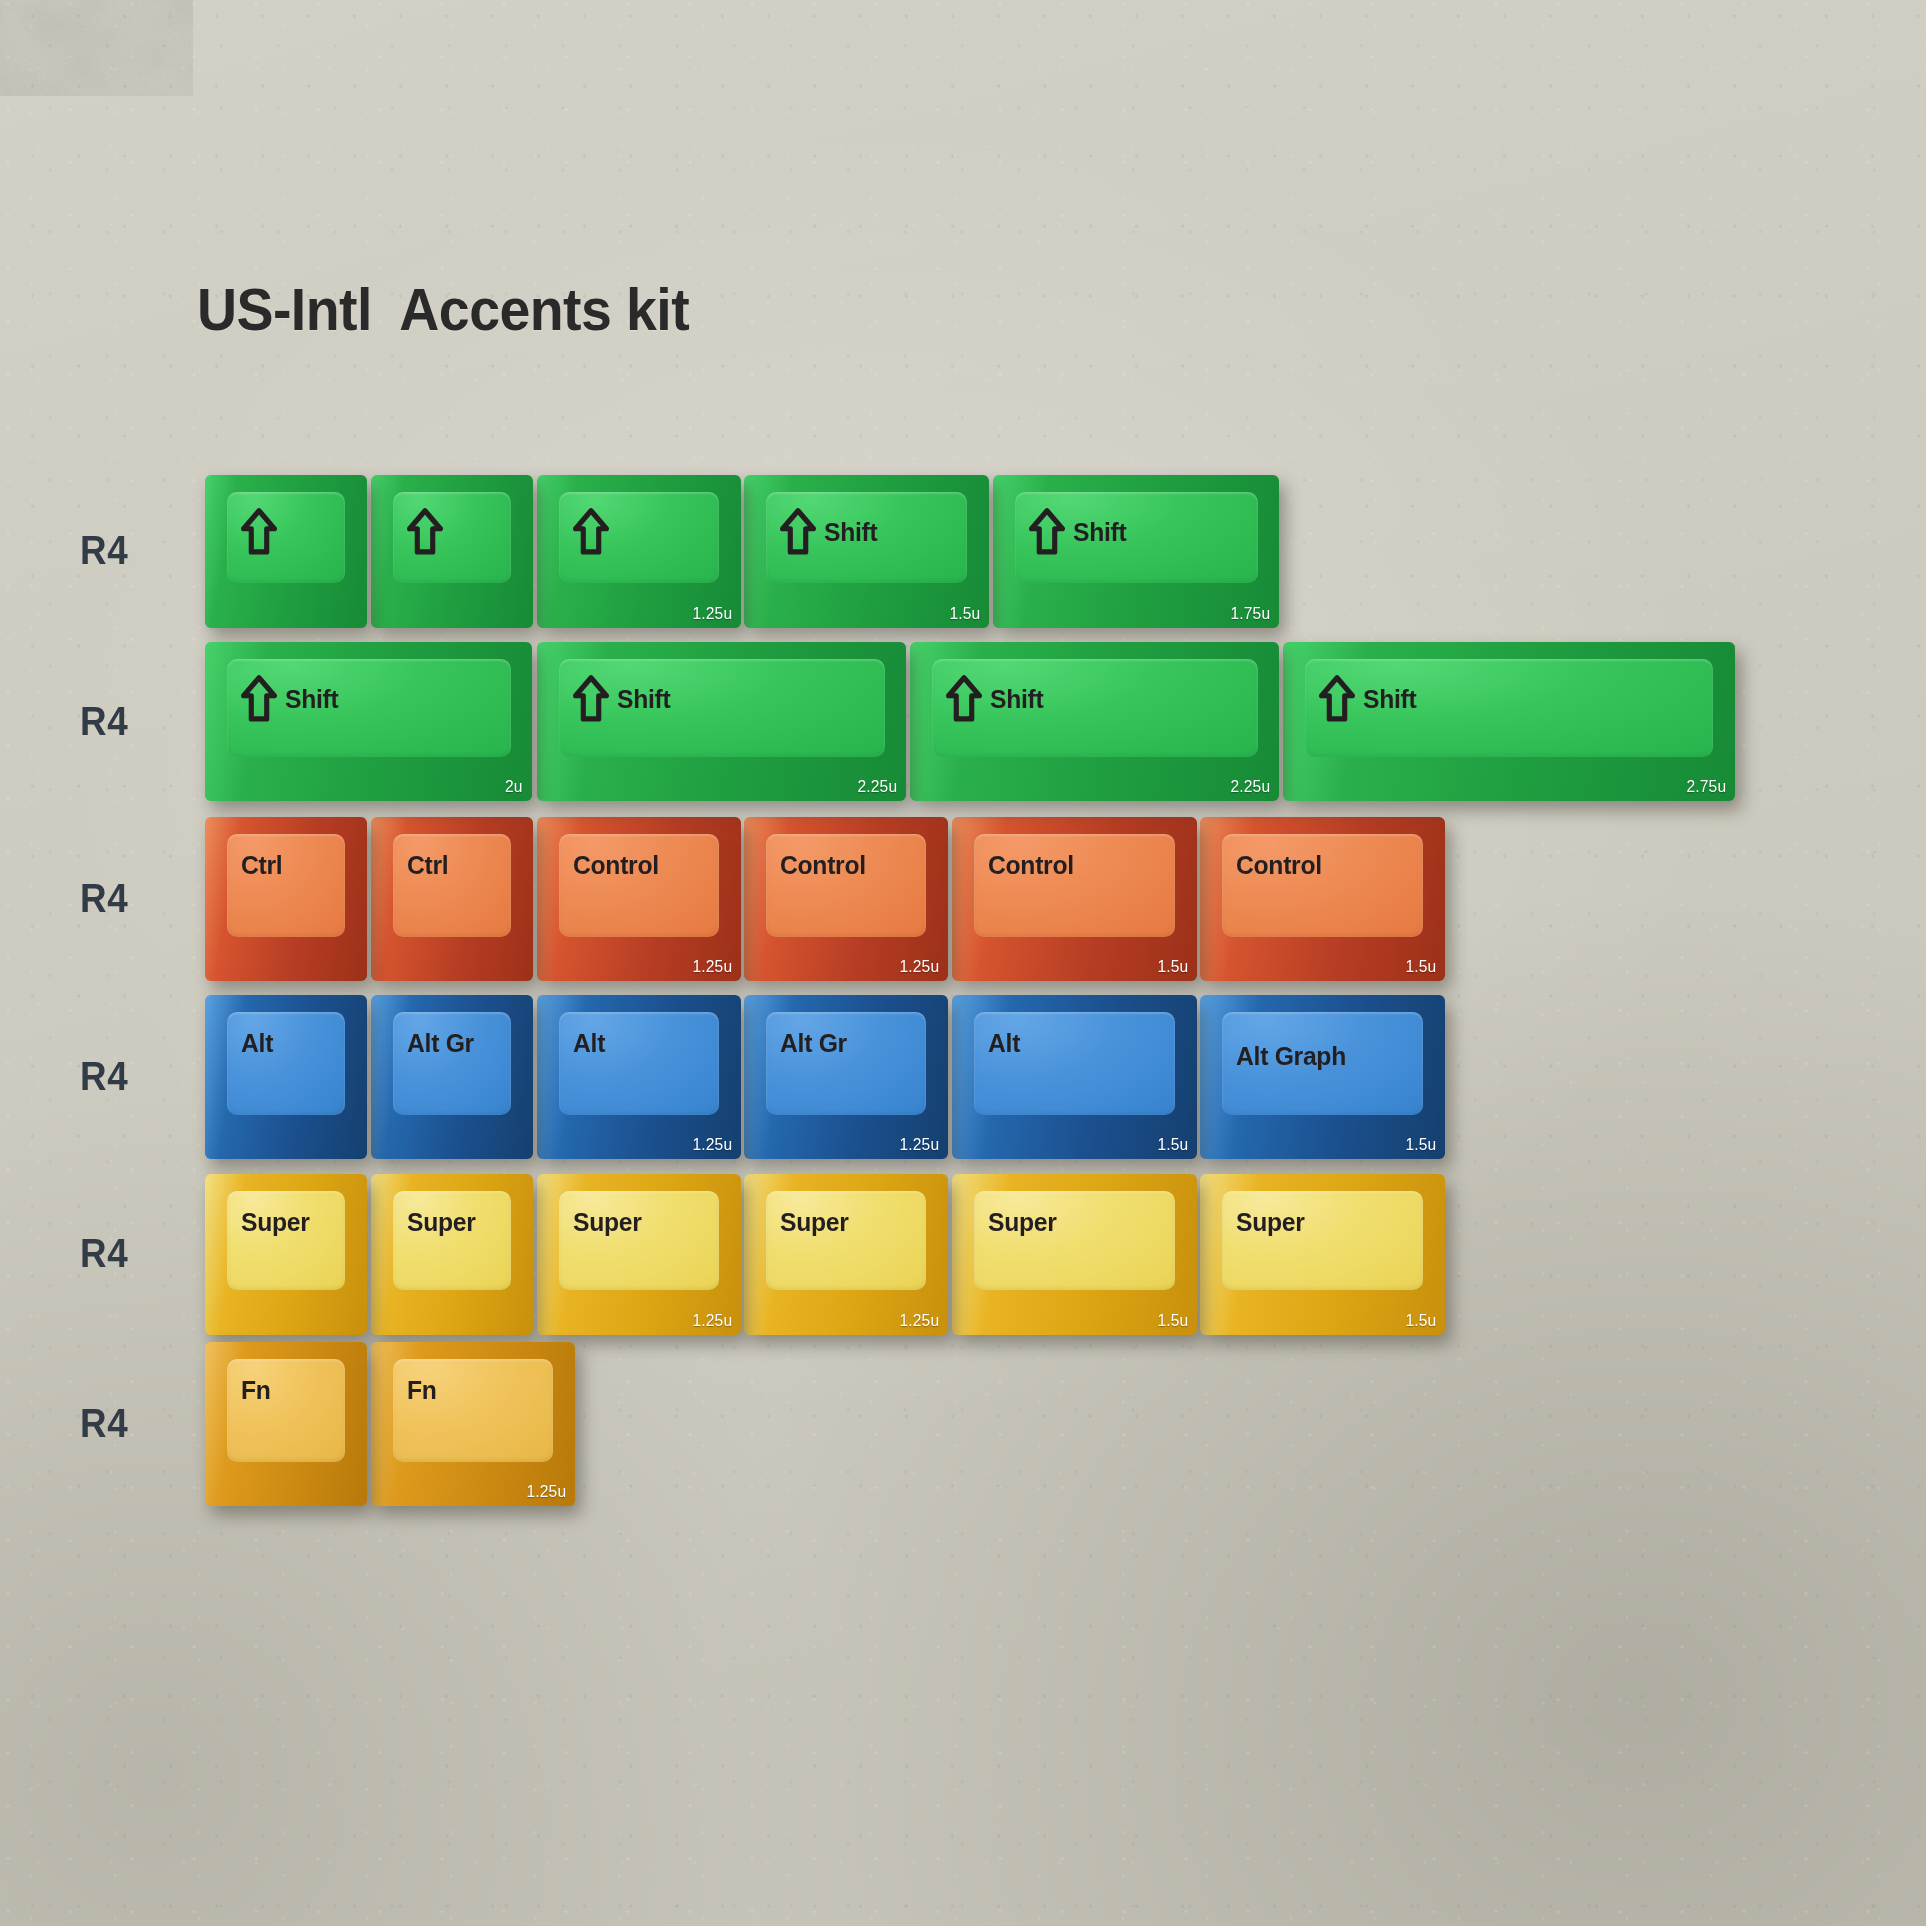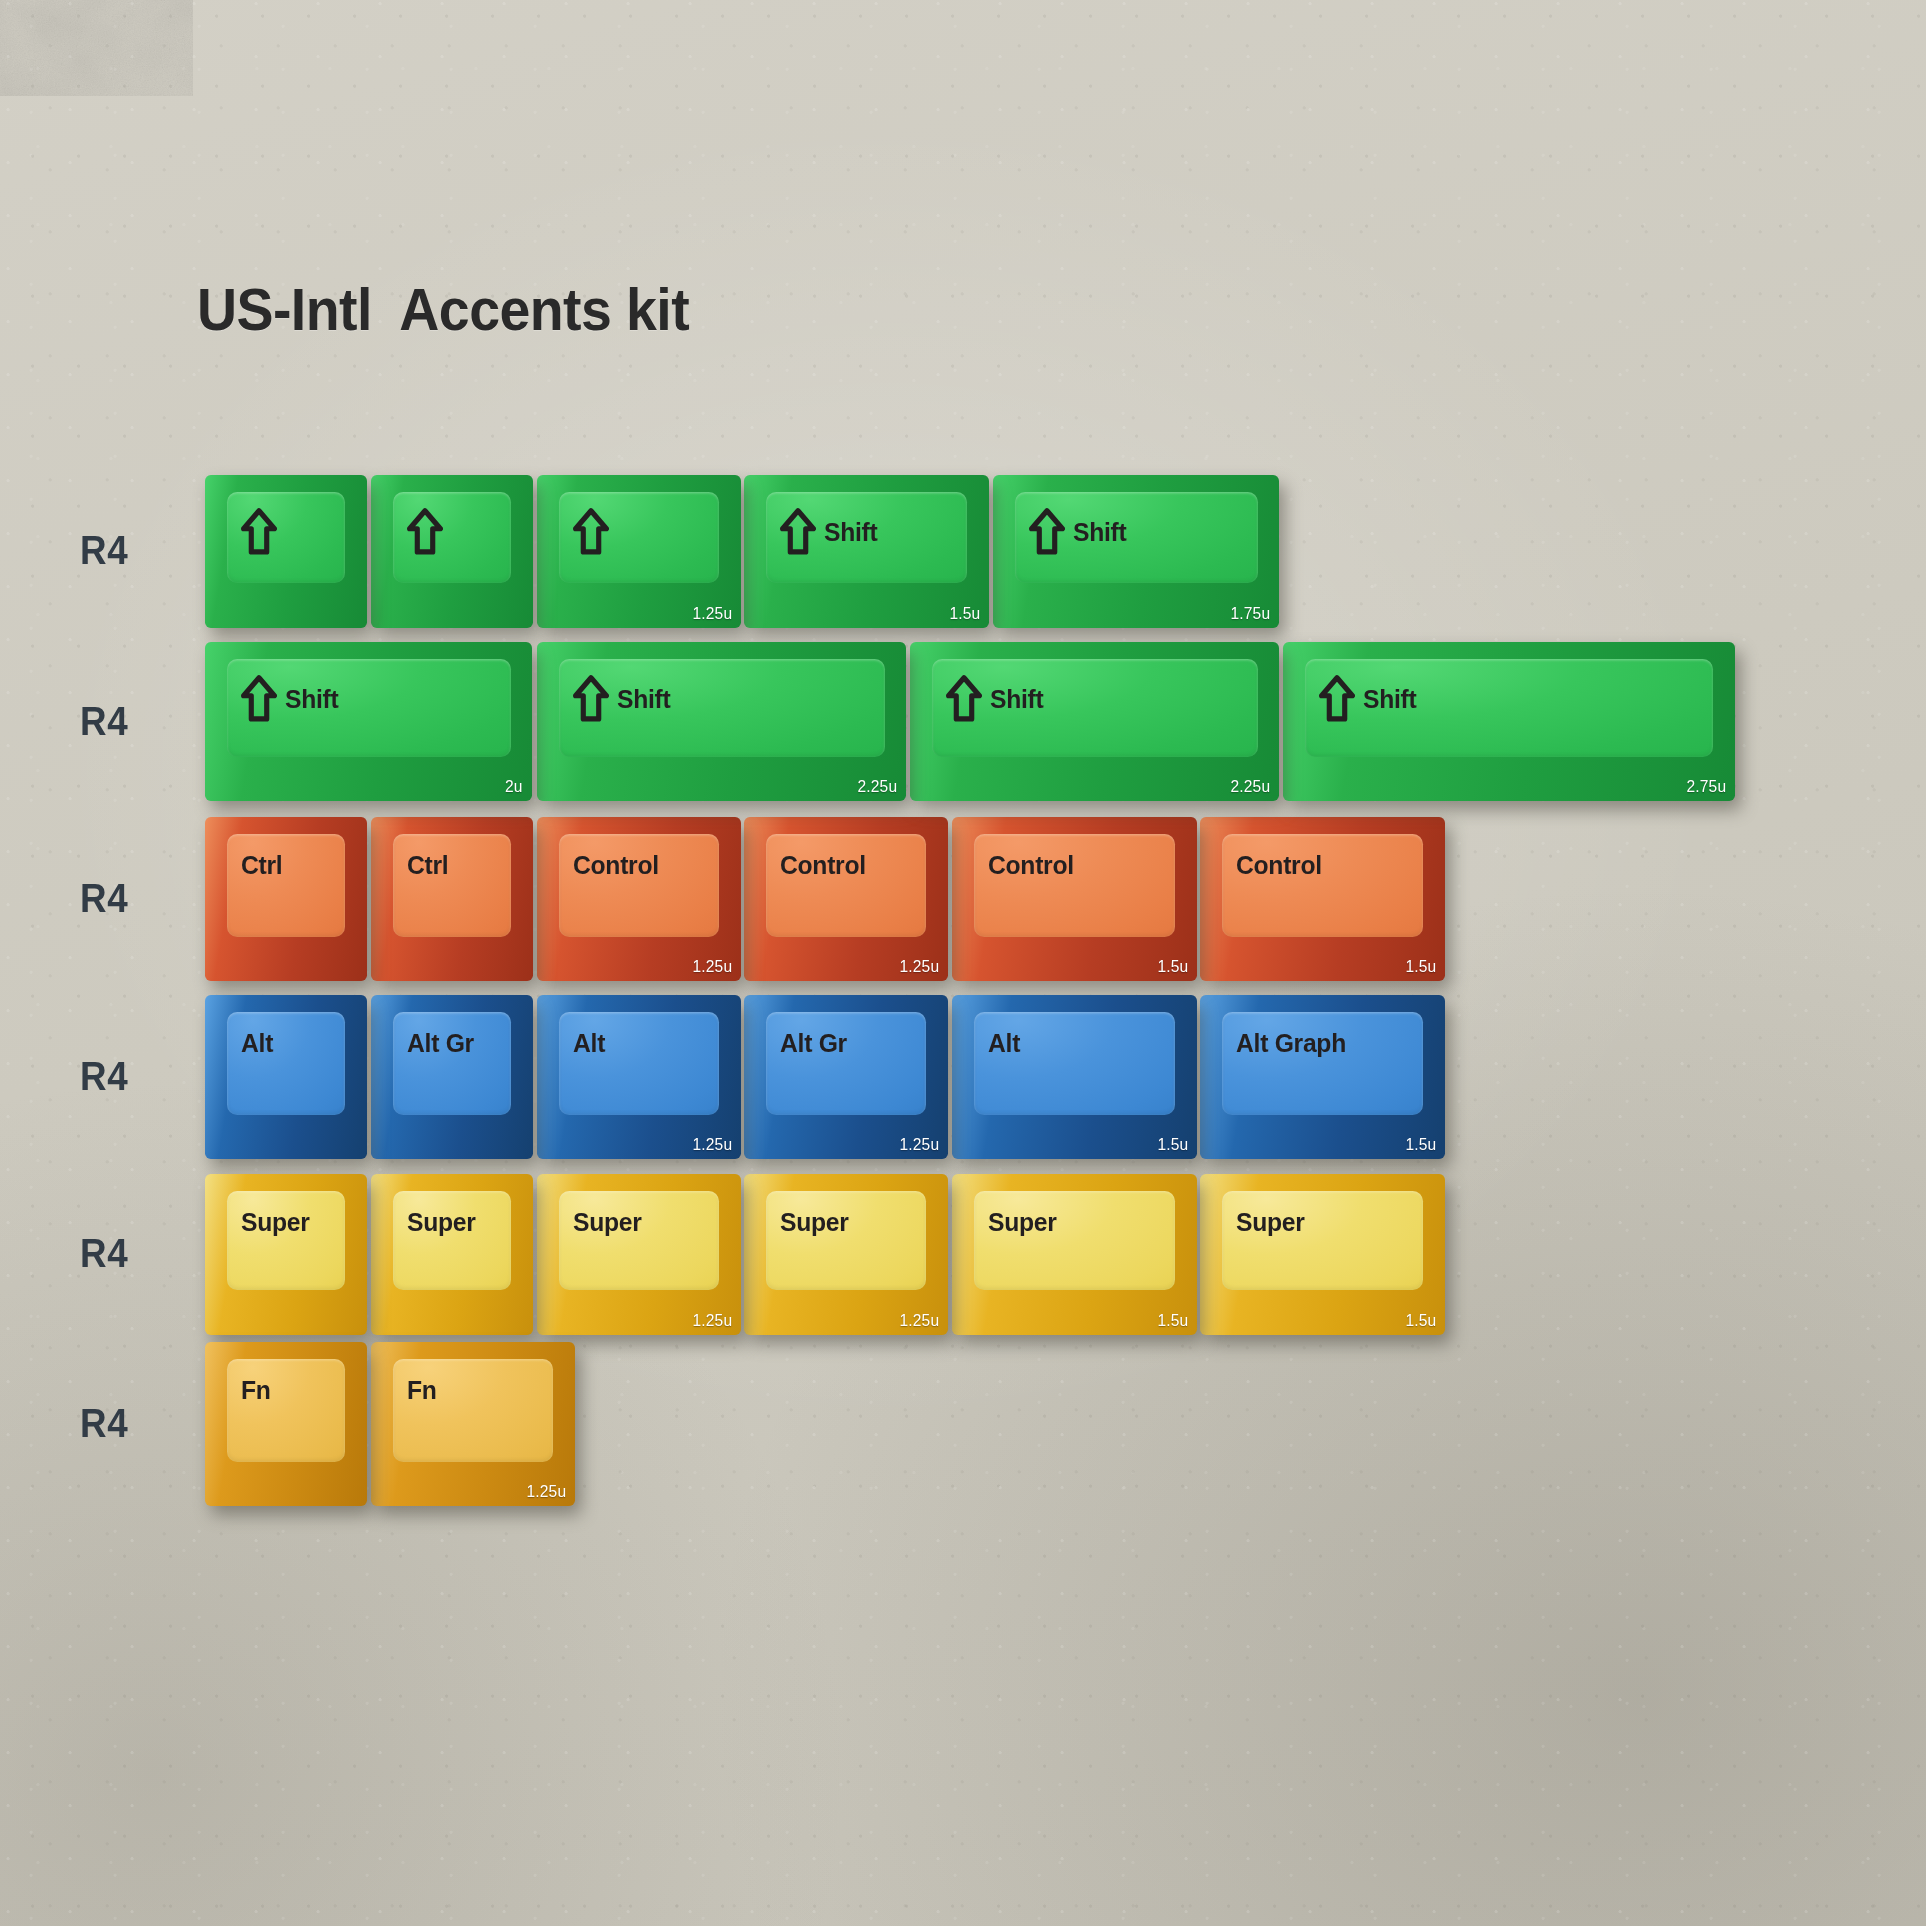--- a/index.html
+++ b/index.html
@@ -356,21 +356,21 @@
       <div class="body"></div>
       <div class="top" style="left: 22px; top: 16.7px; width: 201px; height: 103px;"></div>
       <div class="legend" style="left: 36px; top: 33px;">
         <span class="txt">Alt</span>
       </div>
       <div class="size">1.5u</div>
     </div>
     <div class="key c-blue" style="left: 1200px; top: 995px; width: 245px; height: 164px; z-index: 95;">
       <div class="body"></div>
       <div class="top" style="left: 22px; top: 16.7px; width: 201px; height: 103px;"></div>
-      <div class="legend" style="left: 36px; top: 33px;">
+      <div class="legend" style="left: 36px; top: 46px;">
         <span class="txt">Alt Graph</span>
       </div>
       <div class="size">1.5u</div>
     </div>
     <div class="rowlabel" style="left: 80px; top: 1231px;">R4</div>
     <div class="key c-yellow" style="left: 205px; top: 1174px; width: 162px; height: 161px; z-index: 100;">
       <div class="body"></div>
       <div class="top" style="left: 22px; top: 16.7px; width: 118px; height: 99px;"></div>
       <div class="legend" style="left: 36px; top: 33px;">
         <span class="txt">Super</span>

